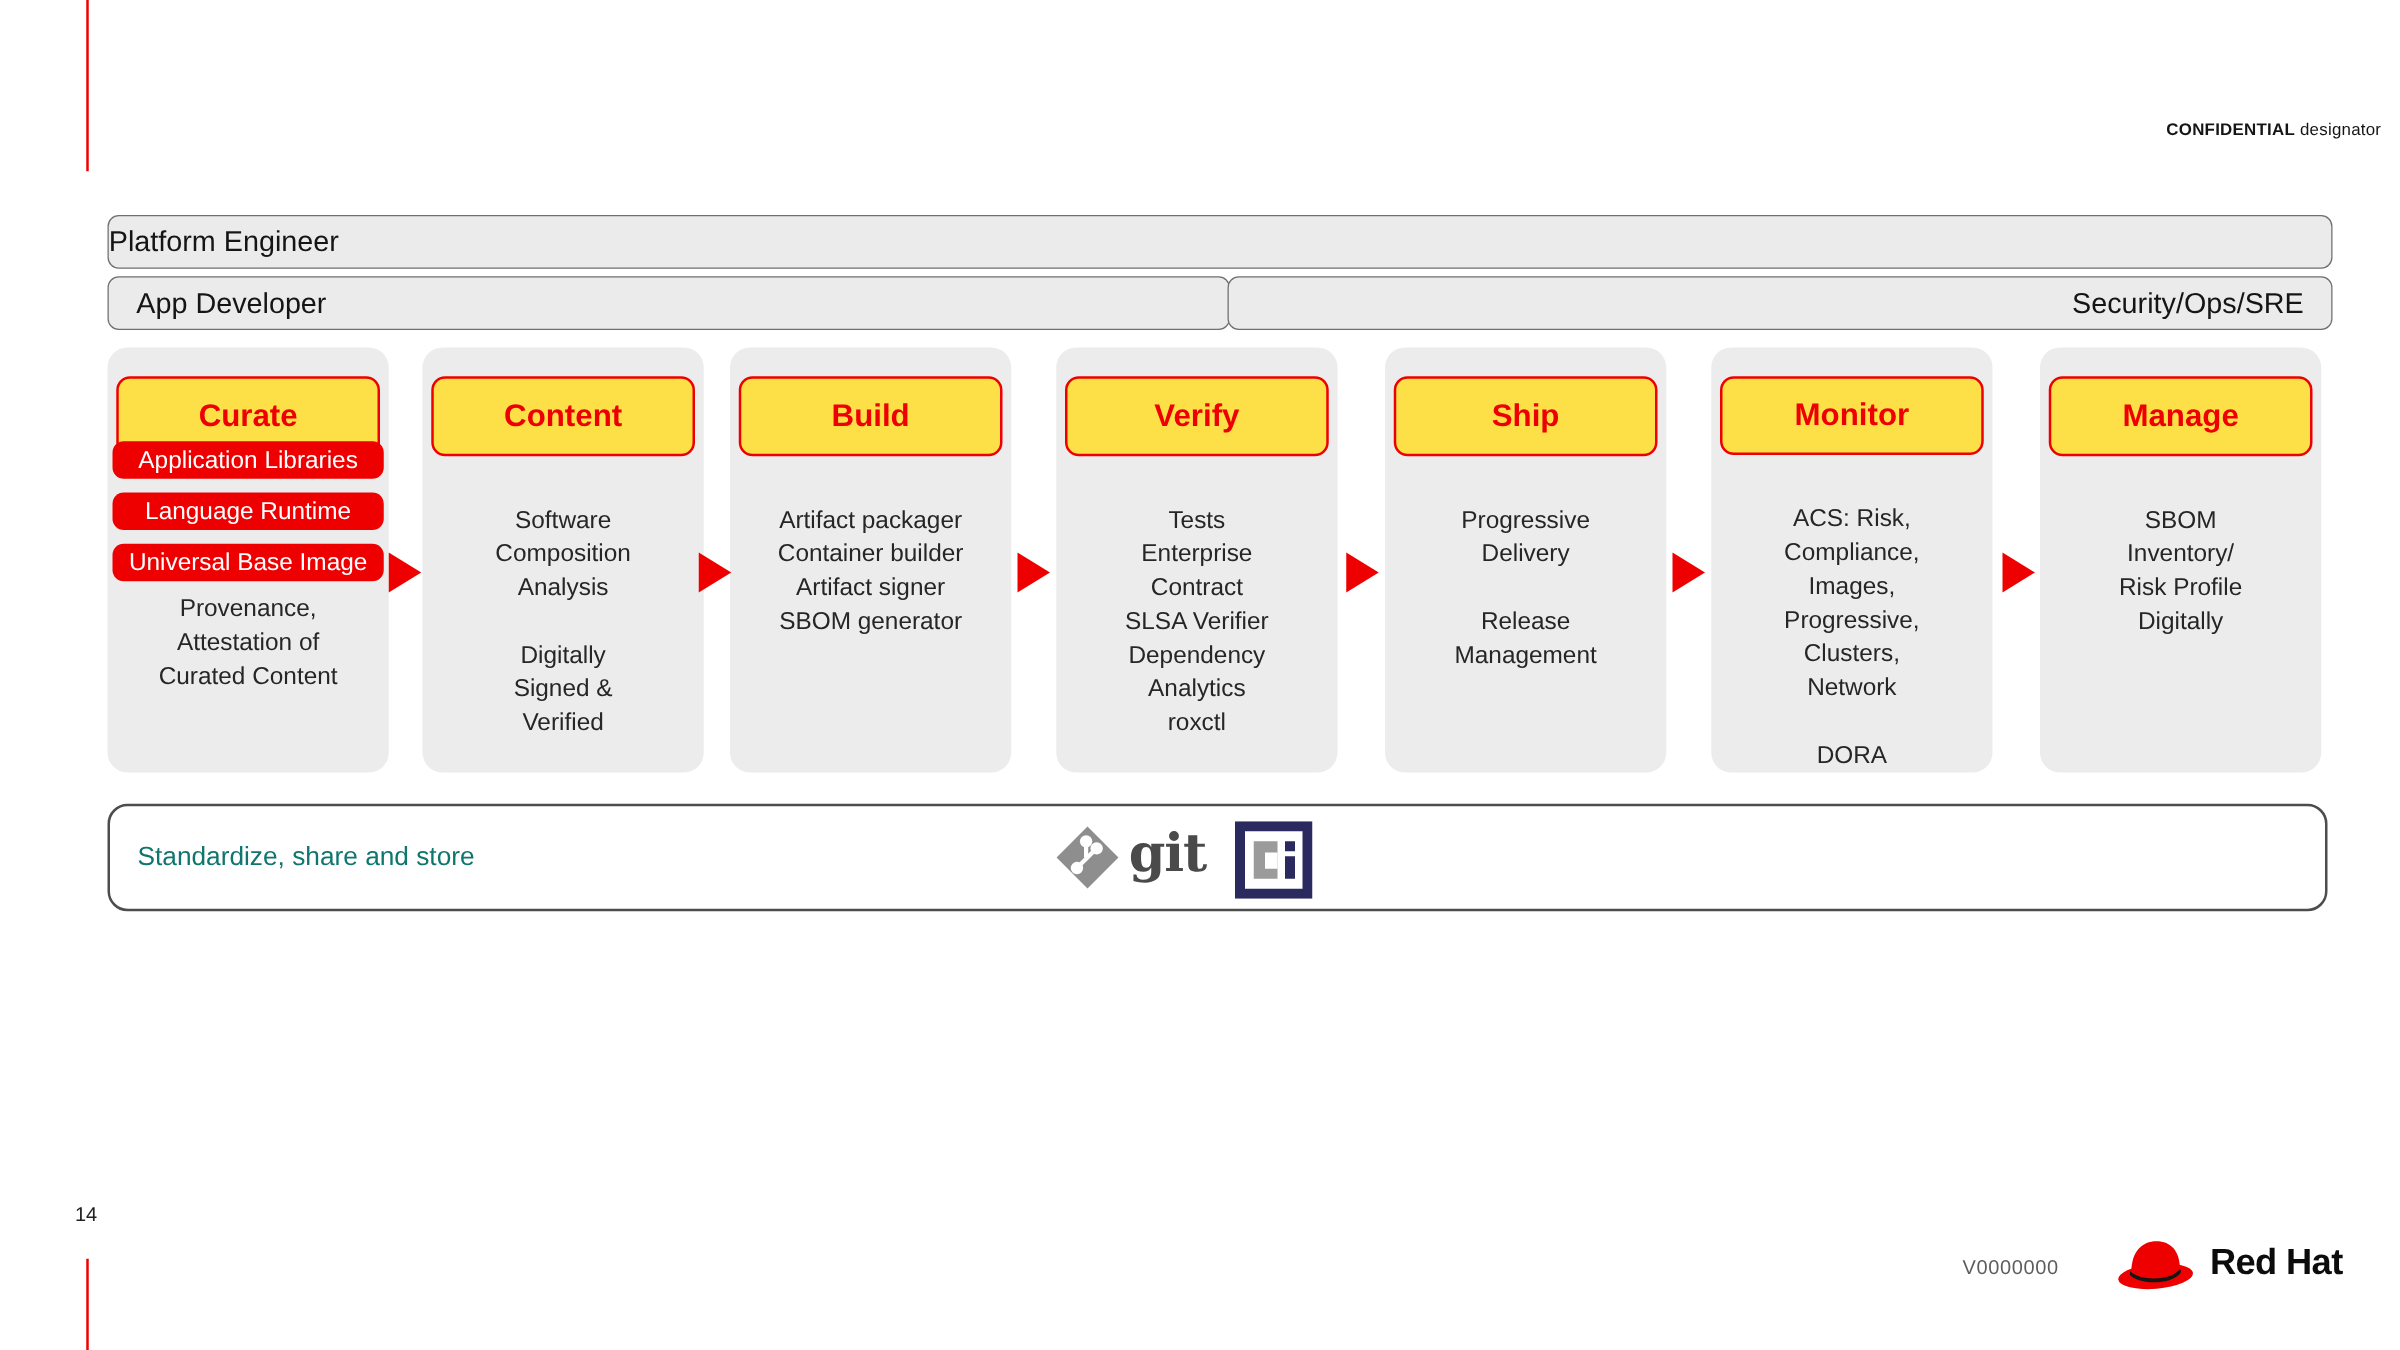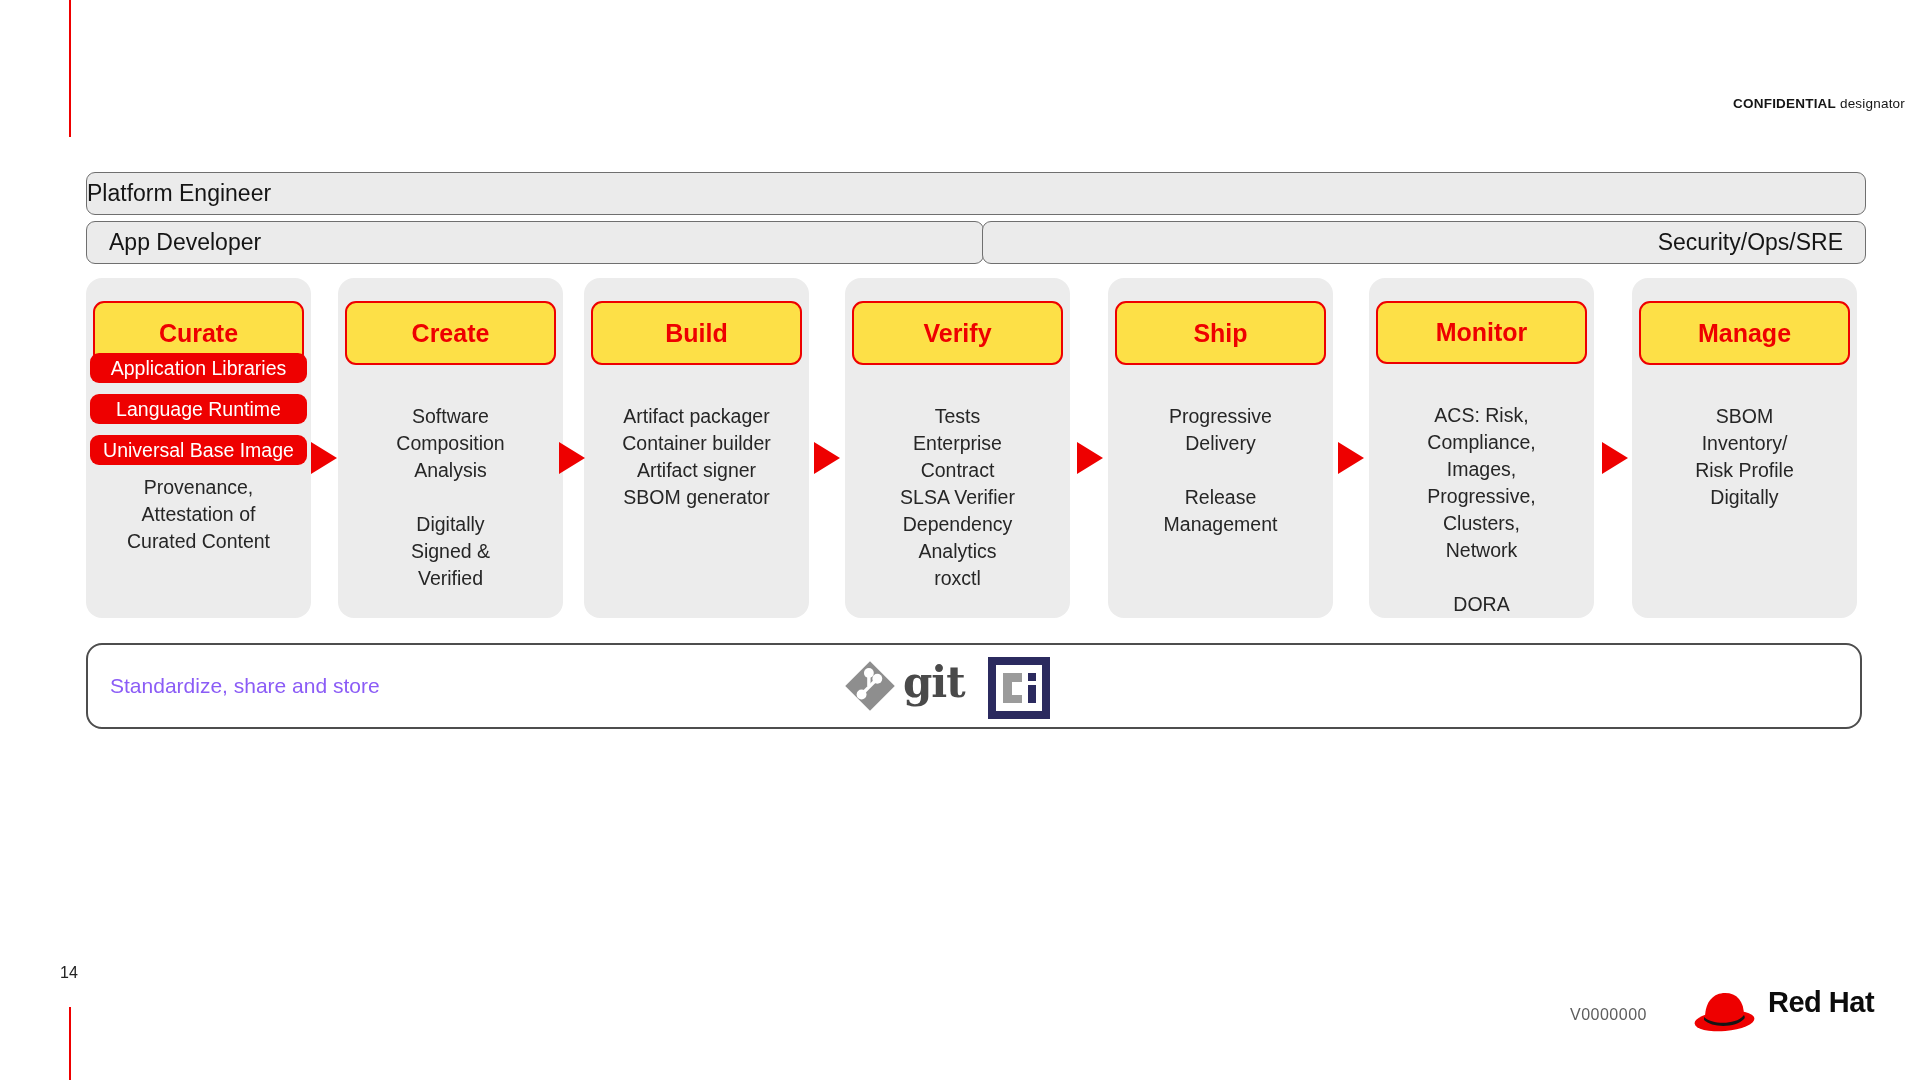--- a/index.html
+++ b/index.html
@@ -40,31 +40,31 @@
   .stage-body.tight { margin-top:9px; }
 
   .flow-arrow { position:absolute; width:0; height:0; top:164px;
                 border-top:16px solid transparent; border-bottom:16px solid transparent;
                 border-left:26px solid #e00; }
 
   
   .store-bar { position:absolute; left:86px; top:643px; width:1776px; height:86px;
                background:#fff; border:2px solid #4d4d4d; border-radius:16px; }
   .store-label { position:absolute; left:22px; top:0; height:100%; display:flex; align-items:center;
-                 font-size:21px; color:#8b5cf6; }
+                 font-size:21px; color:#0f766e; }
   .git-logo { position:absolute; left:755px; top:50%; transform:translateY(-50%);
               display:flex; align-items:center; gap:6px; }
   .git-word { font-family:"DejaVu Serif", serif; font-weight:700; font-size:42px; color:#4a4a4a;
               letter-spacing:-1px; line-height:1; margin-top:-6px; }
   .ci-logo { position:absolute; left:900px; top:12px; }
 
   
   .page-number { position:absolute; left:60px; top:964px; font-size:16px; color:#222; }
   .version { position:absolute; left:1570px; top:1006px; font-size:16px; color:#5d5d5d; letter-spacing:.5px; }
-  .redhat { position:absolute; left:1692px; top:986px; display:flex; gap:10px; }
+  .redhat { position:absolute; left:1692px; top:986px; display:flex; align-items:center; gap:10px; }
   .redhat-word { font-weight:700; font-size:29px; color:#0c0c0c; letter-spacing:-.5px; }
 </style>
 </head>
 <body>
 
 <div class="page">
 
   <div class="red-rule top"></div>
 
   <div class="confidential"><span class="b">CONFIDENTIAL</span><span> designator</span></div>
@@ -90,21 +90,21 @@
         <div class="chip">Language Runtime</div>
         <div class="chip">Universal Base Image</div>
       </div>
       <div class="stage-body tight">Provenance,
 Attestation of
 Curated Content</div>
     </div>
 
     <div class="stage" style="left:252px">
       <div class="stage-pill">
-        <span>Create</span>
+        <span>Content</span>
       </div>
       <div class="stage-body">Software
 Composition
 Analysis
 
 Digitally
 Signed &amp;
 Verified</div>
     </div>
 

